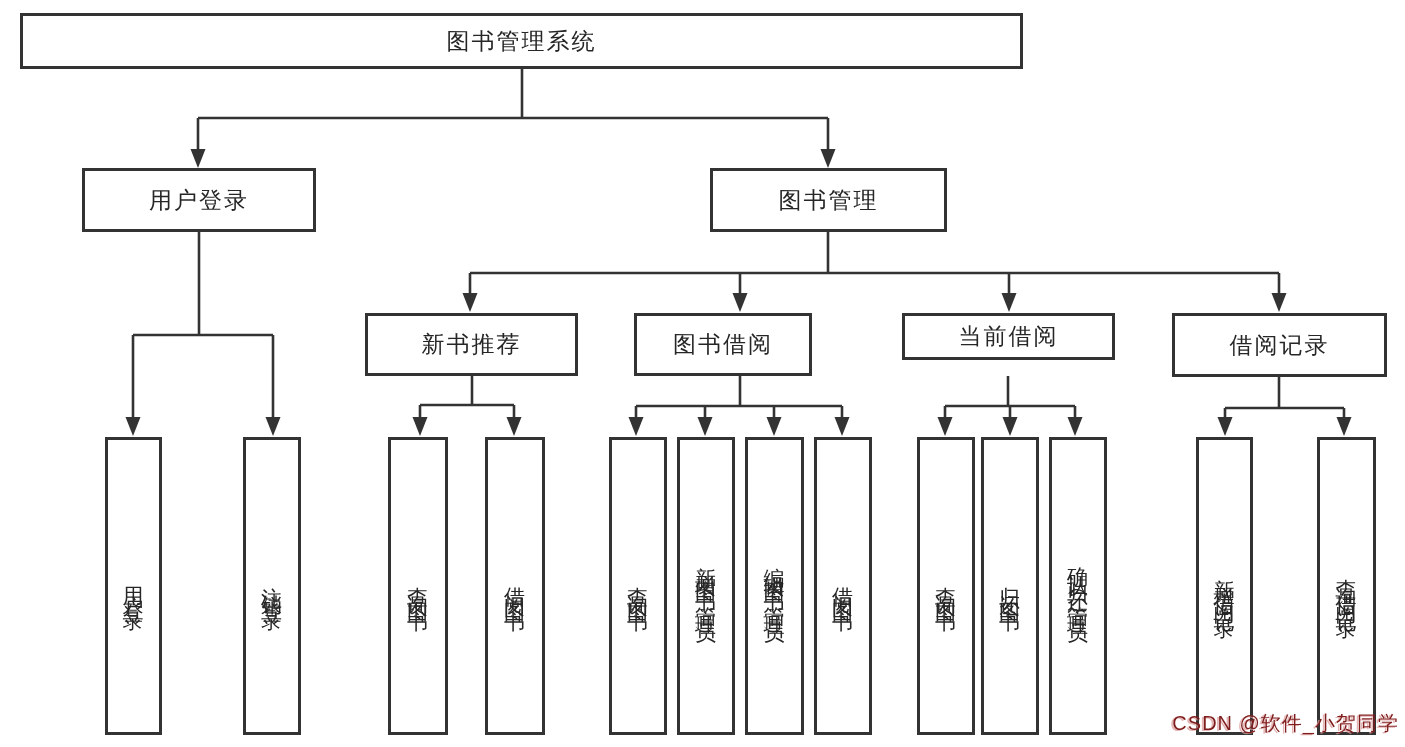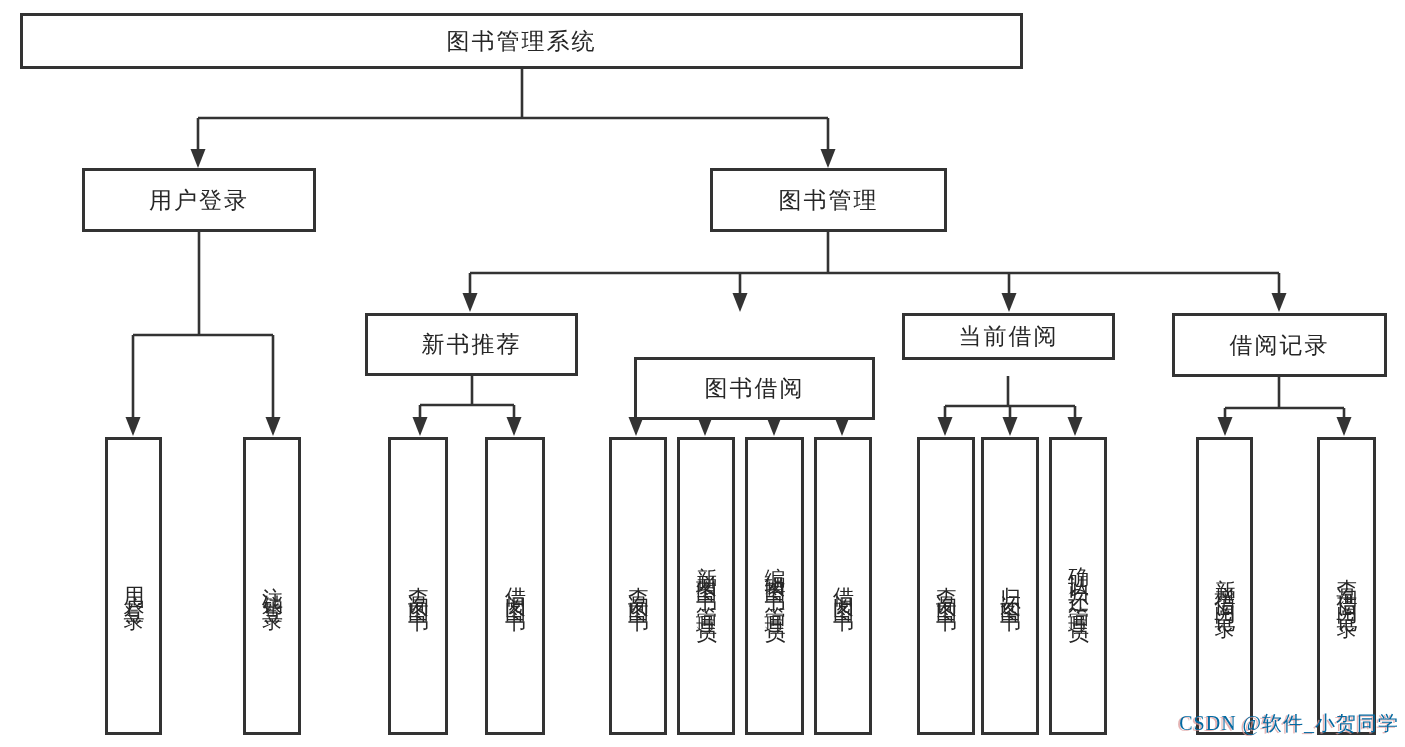--- a/index.html
+++ b/index.html
@@ -1,33 +1,33 @@
 <!DOCTYPE html>
 <html><head>
 <meta charset="utf-8">
 <style>
   html,body{margin:0;padding:0;background:#ffffff;}
   .stage{
     position:relative;width:1405px;height:747px;background:#ffffff;overflow:hidden;
-    font-family:Liberation Serif, serif;
+    font-family:Liberation Sans, sans-serif;
   }
   .wires{position:absolute;left:0;top:0;width:1405px;height:747px;}
   .box{
     position:absolute;background:#ffffff;border:3px solid #333333;box-sizing:border-box;
     display:flex;align-items:center;justify-content:center;color:#262626;
   }
   .hbox{font-size:23px;letter-spacing:2px;white-space:nowrap;}
   .vbox{}
   .vtext{
     writing-mode:vertical-rl;font-size:21px;letter-spacing:8px;line-height:1;
     color:#262626;white-space:nowrap;
   }
   .watermark{
     position:absolute;right:6px;bottom:10px;font-size:20px;letter-spacing:1px;
-    color:#0369a1;text-shadow:-2px 1px 0 rgba(220,155,155,0.75);white-space:nowrap;
+    color:#7f1d1d;text-shadow:-2px 1px 0 rgba(220,155,155,0.75);white-space:nowrap;
   }
 </style>
 </head>
 <body>
 
 <div class="stage">
 
   <svg class="wires" viewBox="0 0 1405 747" xmlns="http://www.w3.org/2000/svg">
     <g stroke="#333333" stroke-width="2.6" fill="none">
 
@@ -115,21 +115,21 @@
   <div class="box hbox" style="left:82px;top:168px;width:234px;height:64px;">
     <span>用户登录</span>
   </div>
   <div class="box hbox" style="left:710px;top:168px;width:237px;height:64px;">
     <span>图书管理</span>
   </div>
 
   <div class="box hbox" style="left:365px;top:313px;width:213px;height:63px;">
     <span>新书推荐</span>
   </div>
-  <div class="box hbox" style="left:634px;top:313px;width:241px;height:63px;margin-top:44px;">
+  <div class="box hbox" style="left:634px;top:313px;width:178px;height:63px;">
     <span>图书借阅</span>
   </div>
   <div class="box hbox" style="left:902px;top:313px;width:213px;height:47px;">
     <span>当前借阅</span>
   </div>
   <div class="box hbox" style="left:1172px;top:313px;width:215px;height:64px;">
     <span>借阅记录</span>
   </div>
 
   <div class="box vbox" style="left:105px;top:437px;width:57px;height:298px;">

